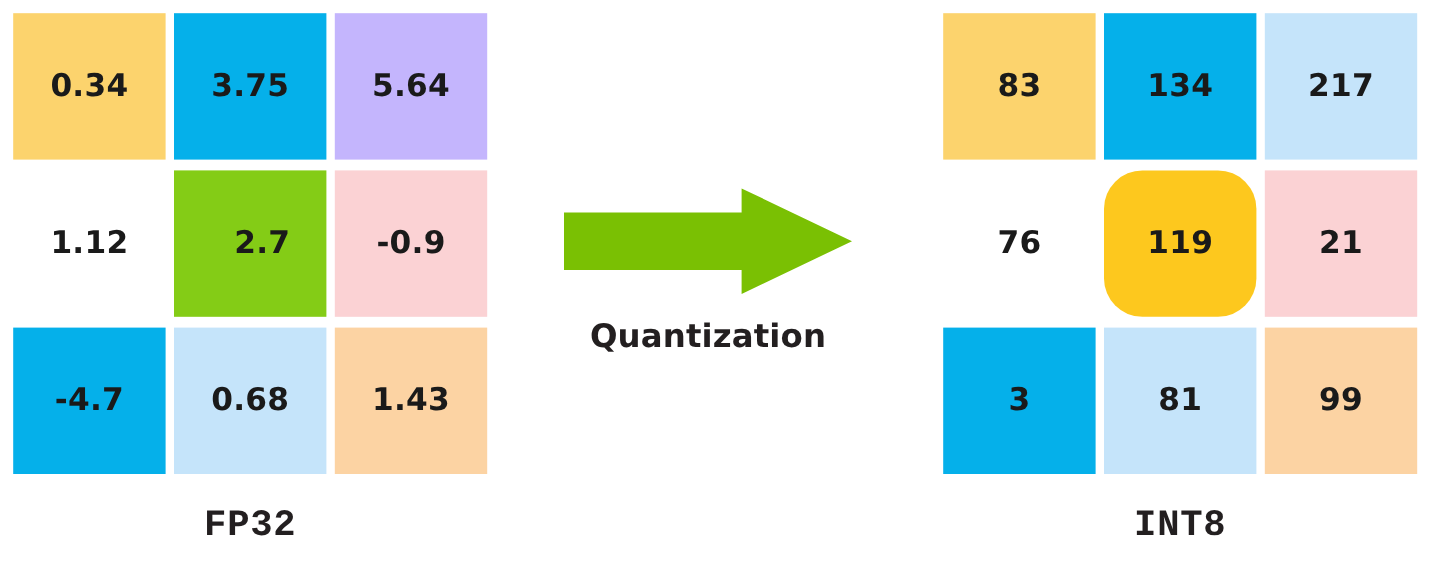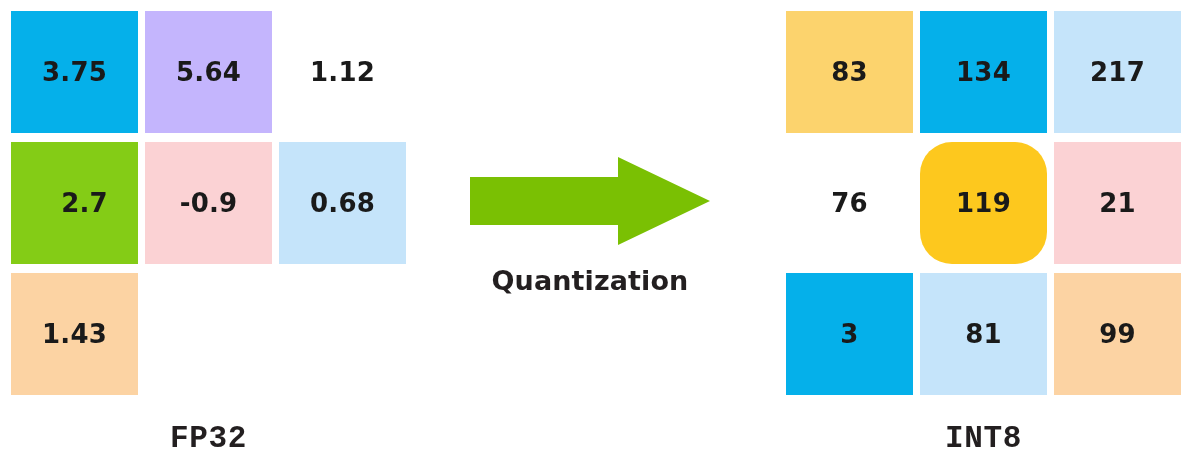--- a/index.html
+++ b/index.html
@@ -81,25 +81,27 @@
   }
   #caption-fp32 { left: 11px; }
   #caption-int8 { left: 786px; }
 </style>
 </head>
 <body>
 
 <div id="stage" style="background: rgb(255, 255, 255);">
 
   <div class="matrix" id="matrix-fp32">
+      <div class="cell" style="background: rgb(252, 211, 109);">0.34</div>
       <div class="cell" style="background: rgb(5, 176, 234);">3.75</div>
       <div class="cell" style="background: #c4b5fd;">5.64</div>
       <div class="cell" style="background: rgb(255, 255, 255);">1.12</div>
       <div class="cell" style="background: #84cc16; padding-left: 20px;">2.7</div>
       <div class="cell" style="background: rgb(251, 210, 212);">-0.9</div>
+      <div class="cell" style="background: rgb(5, 176, 234);">-4.7</div>
       <div class="cell" style="background: rgb(197, 228, 250);">0.68</div>
       <div class="cell" style="background: rgb(252, 211, 163);">1.43</div>
     </div>
 
   <div id="arrow-wrap">
     <svg viewBox="0 0 240 92" preserveAspectRatio="none" aria-hidden="true">
       <polygon id="arrow-shape" points="0,22 148,22 148,2 240,46 148,90 148,70 0,70" fill="#7AC003"></polygon>
     </svg>
   </div>
 

